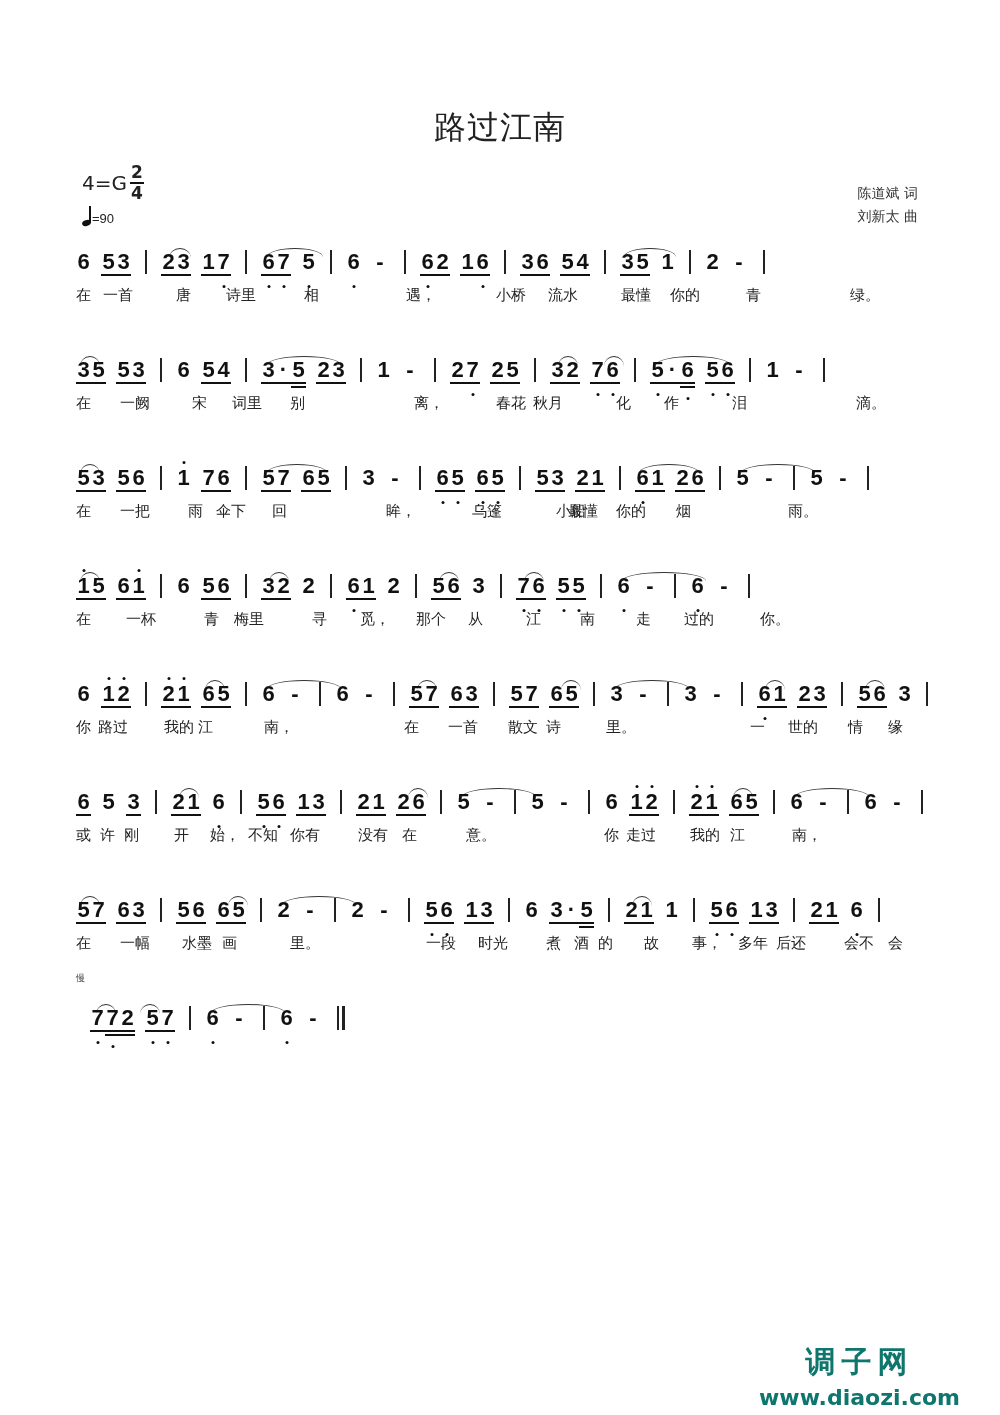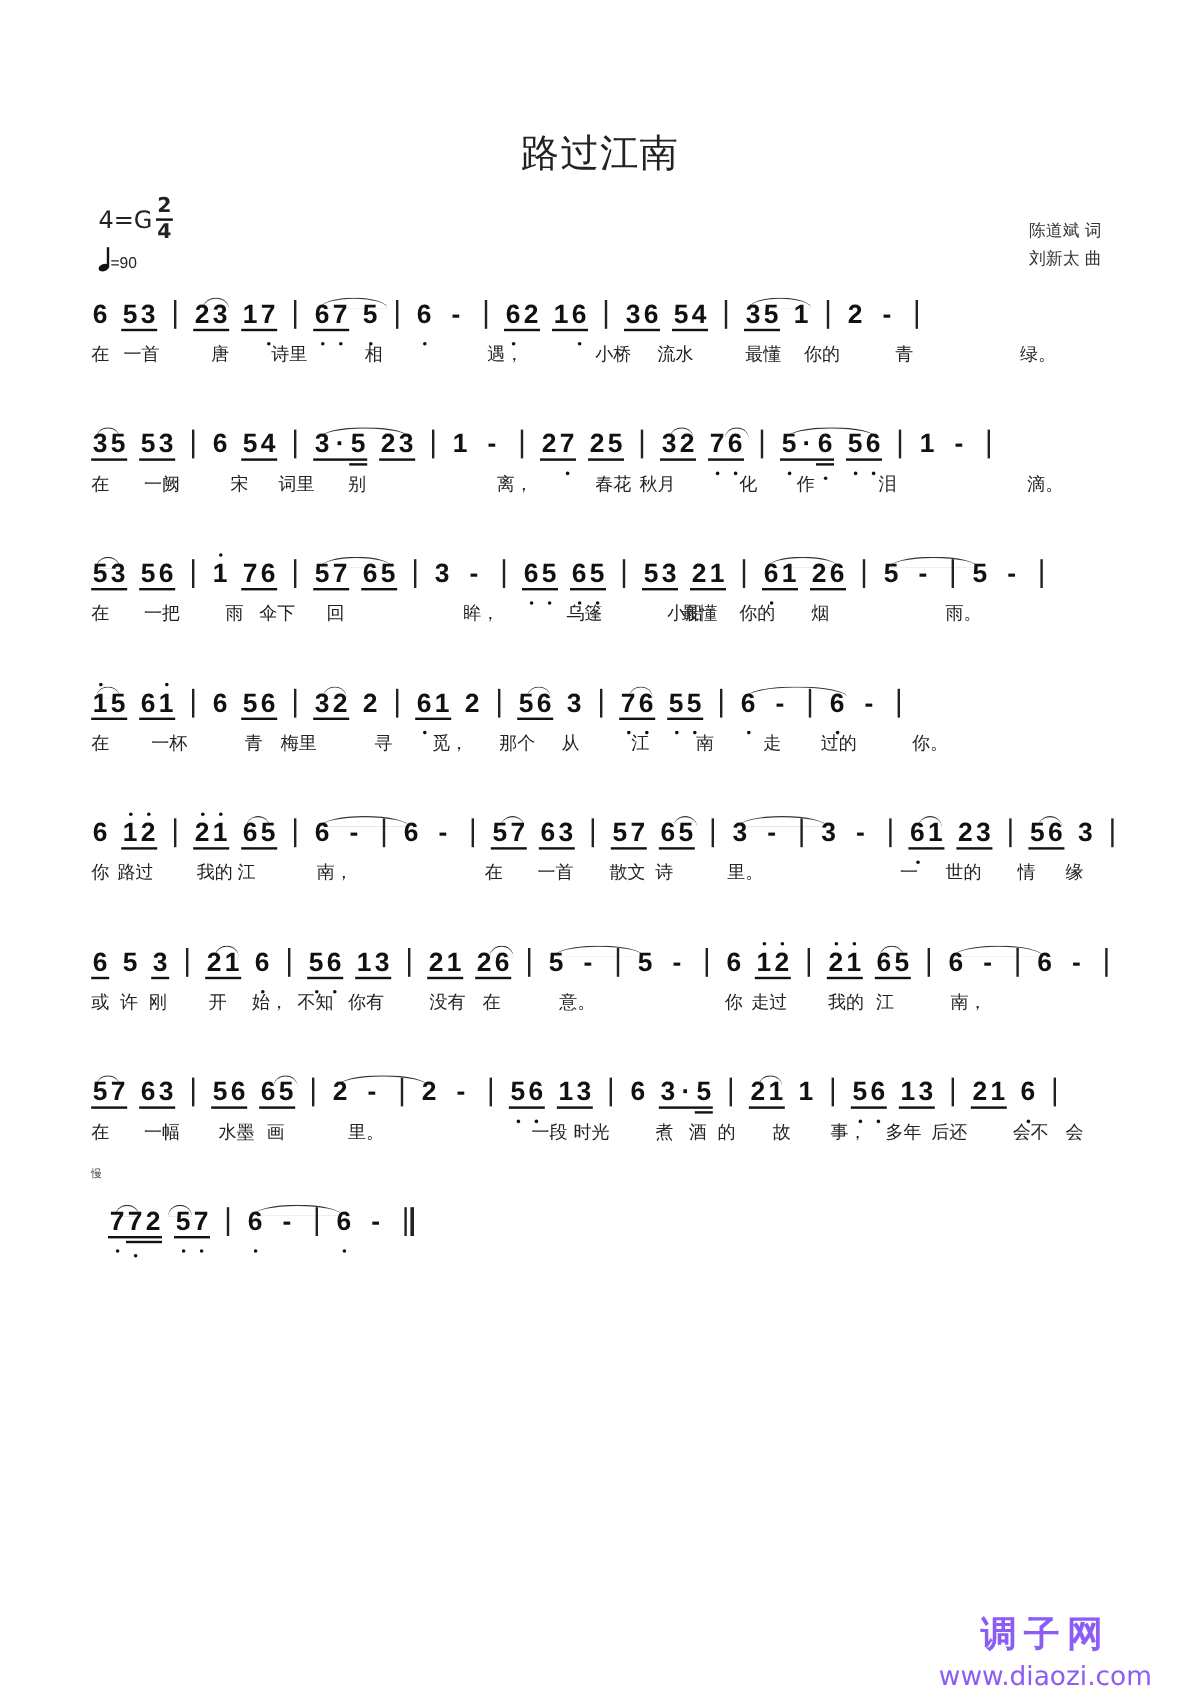--- a/index.html
+++ b/index.html
@@ -30,23 +30,23 @@
   .grp.u1::after { content: ""; position: absolute; left: 0; right: 0; bottom: 6px; height: 2px; background: #111; }
   .n { position: relative; font-weight: bold; font-size: 22px; line-height: 24px; min-width: 13px; text-align: center; padding: 0 1px; }
   .n.dash { min-width: 18px; padding-left: 10px; }
   .n .hi { position: absolute; left: 50%; top: -5px; width: 3px; height: 3px; border-radius: 50%; background: #111; transform: translateX(-50%); }
   .n .lo { position: absolute; left: 50%; bottom: -14px; width: 3px; height: 3px; border-radius: 50%; background: #111; transform: translateX(-50%); }
   .n .u2 { position: absolute; left: 0; right: 0; bottom: -6px; height: 2px; background: #111; }
   .slur { position: absolute; border-top: 1.5px solid #333; border-radius: 50% 50% 0 0 / 100% 100% 0 0; height: 8px; top: -2px; }
   .slur.small { height: 9px; }
   .mark { position: absolute; left: 0; top: -20px; font-size: 9px; color: #444; font-family: "DejaVu Serif", serif; }
 
-  .wm { position: absolute; right: 40px; top: 1342px; text-align: center; color: #8b5cf6; }
+  .wm { position: absolute; right: 40px; top: 1342px; text-align: center; color: #0f766e; }
   .wm .cn { font-size: 30px; font-weight: bold; letter-spacing: 6px; font-family: "DejaVu Sans", sans-serif; }
-  .wm .url { font-size: 22px; font-weight: normal; font-family: "DejaVu Sans", sans-serif; margin-top: 2px; }
+  .wm .url { font-size: 22px; font-weight: bold; font-family: "DejaVu Sans", sans-serif; margin-top: 2px; }
 </style>
 </head>
 <body>
 
 <div class="title">路过江南</div>
 
 <div class="key">
   <span>4=G</span>
   <span class="frac">
     <span>2</span>
@@ -817,21 +817,21 @@
         </span>
     </div>
       <div class="barline"></div>
   </div>
   <div class="lyrics">
     <span style="left:0">在</span>
     <span style="left:44px">一幅</span>
     <span style="left:106px">水墨</span>
     <span style="left:146px">画</span>
     <span style="left:214px">里。</span>
-    <span style="left:367px">一段</span>
+    <span style="left:350px">一段</span>
     <span style="left:402px">时光</span>
     <span style="left:470px">煮</span>
     <span style="left:498px">酒</span>
     <span style="left:522px">的</span>
     <span style="left:568px">故</span>
     <span style="left:616px">事，</span>
     <span style="left:662px">多年</span>
     <span style="left:700px">后还</span>
     <span style="left:768px">会不</span>
     <span style="left:812px">会</span>

